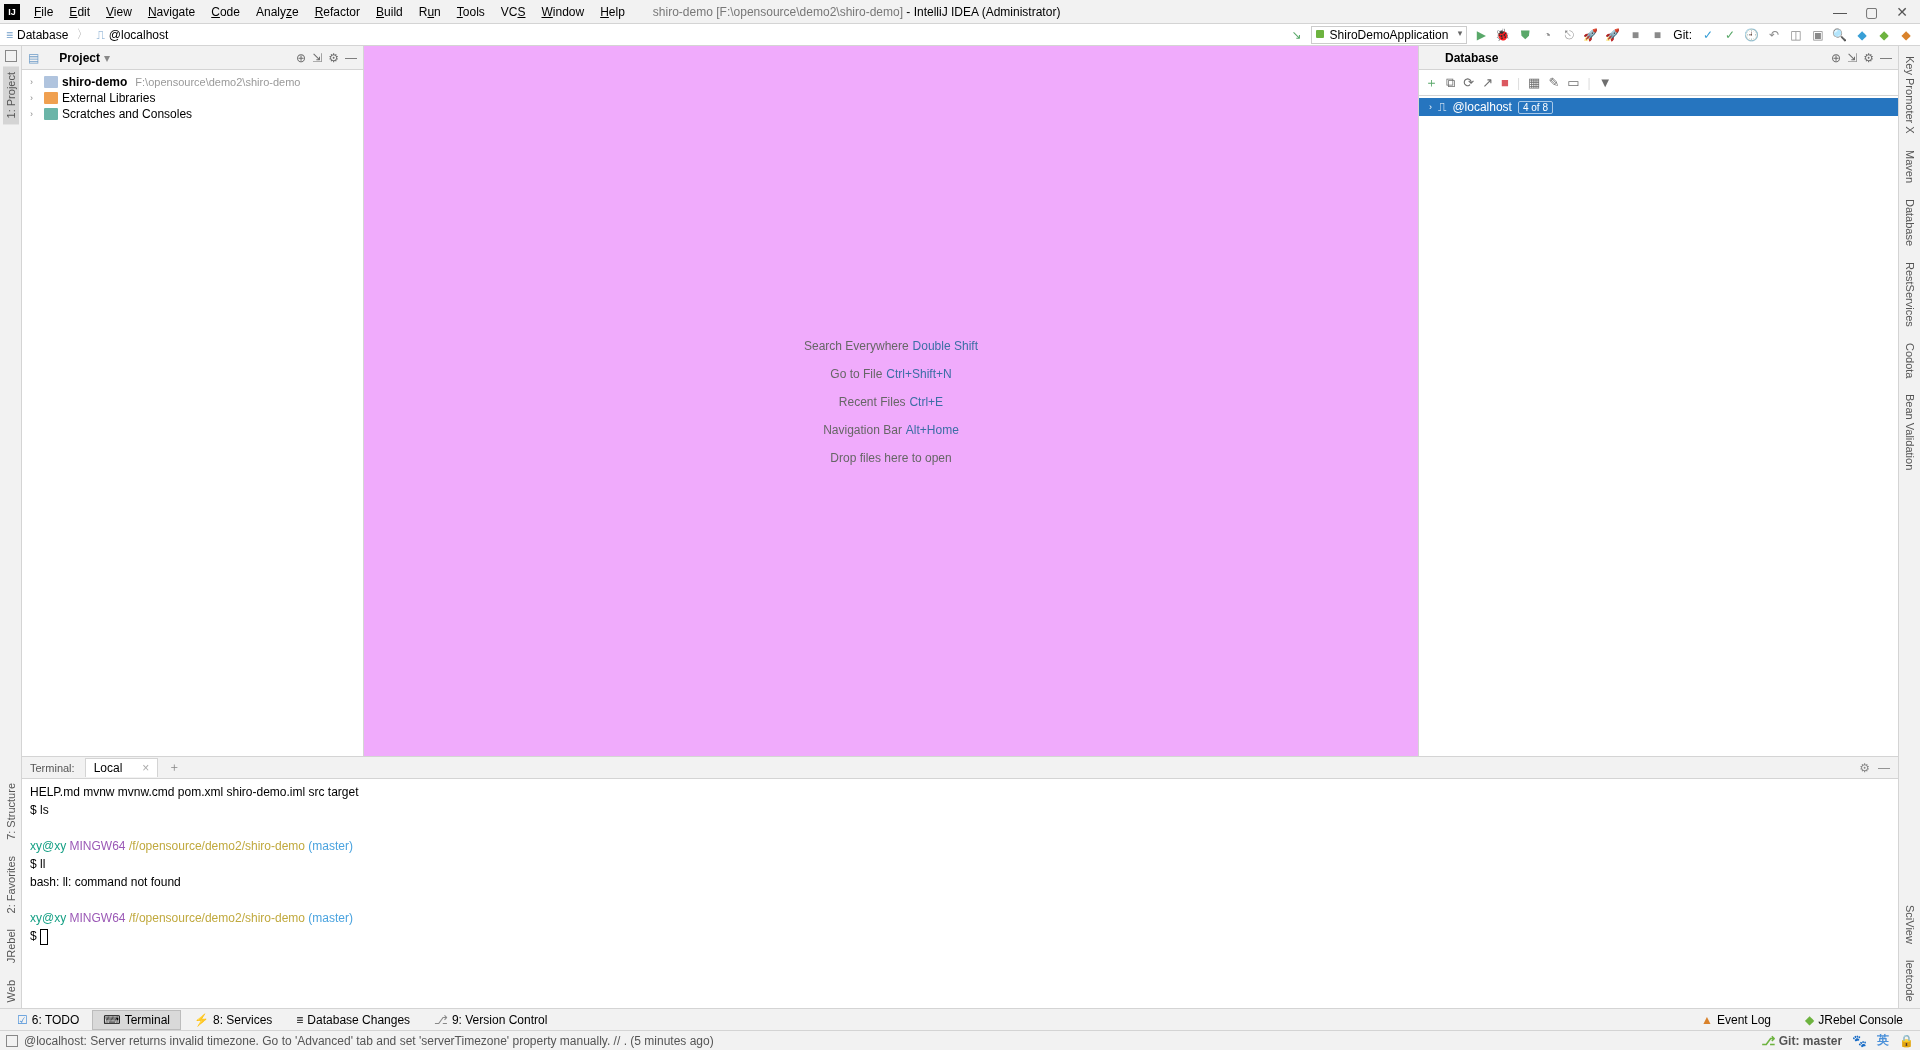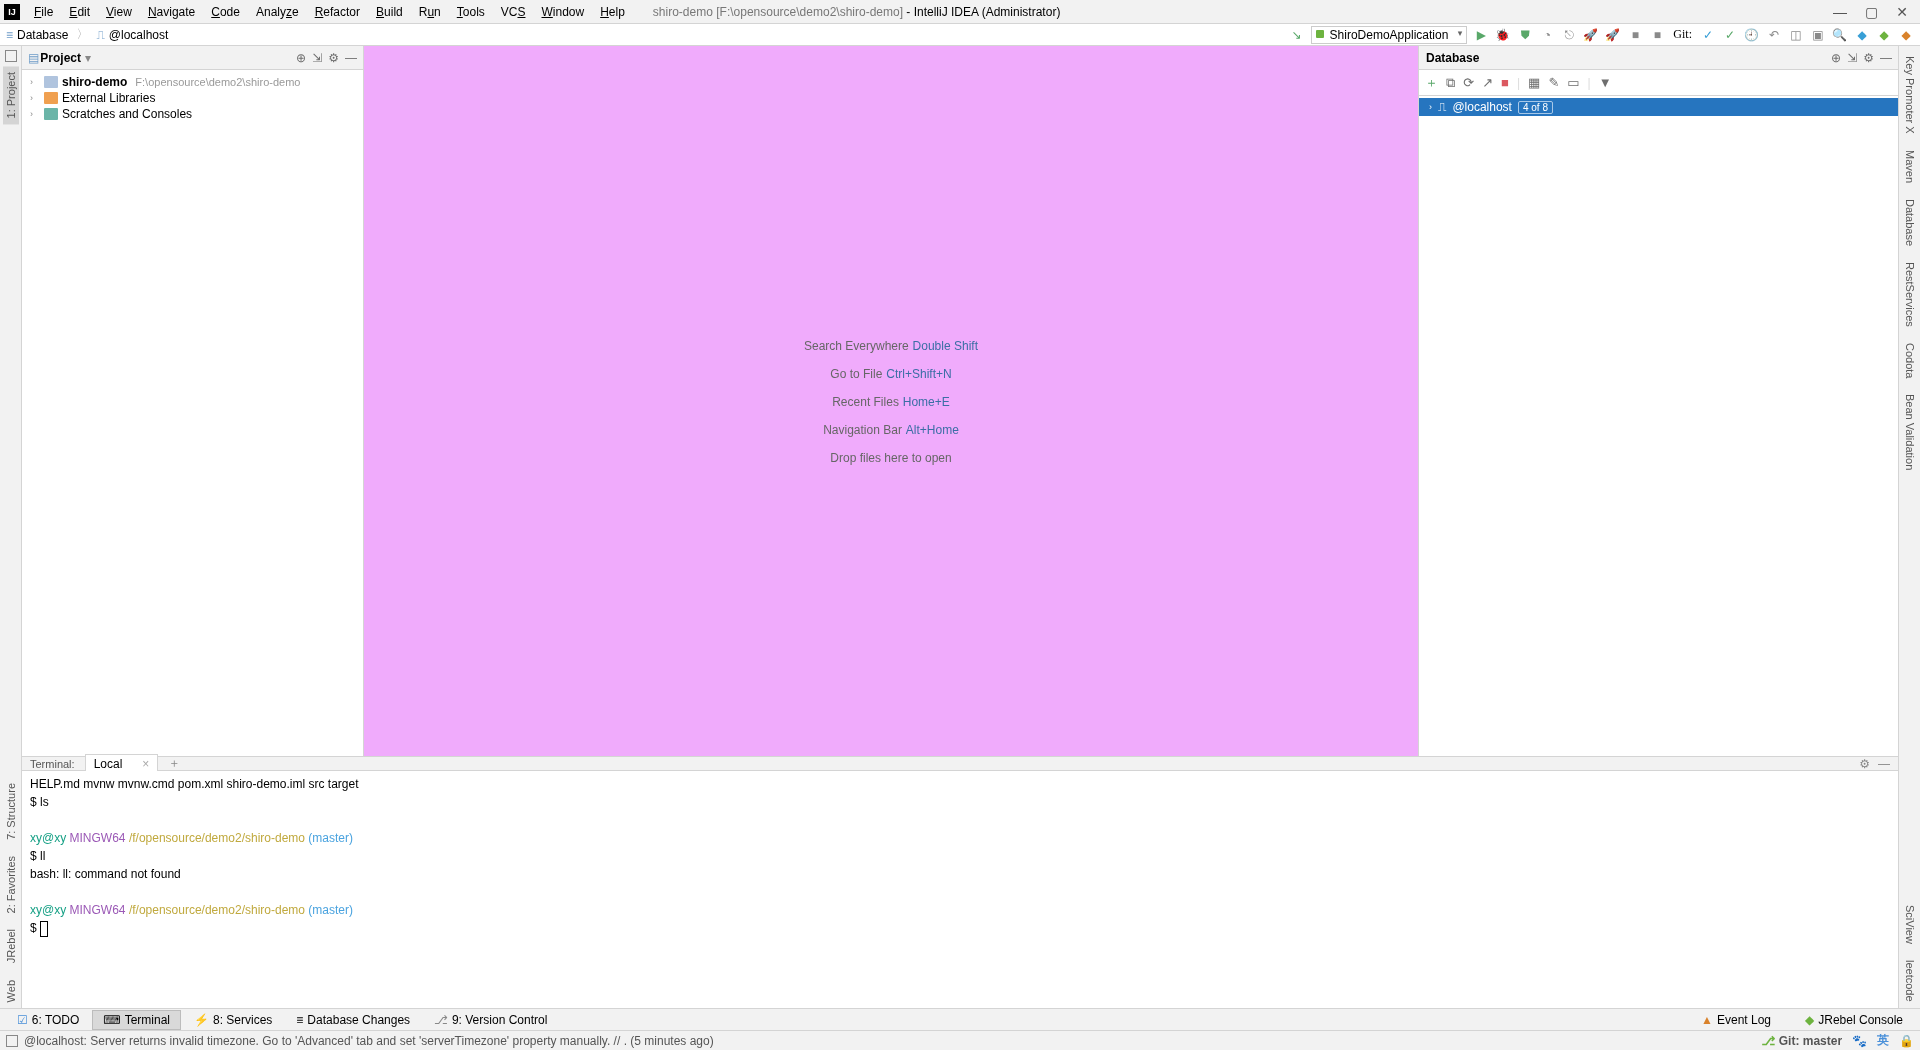--- a/index.html
+++ b/index.html
@@ -24,21 +24,21 @@
 .mainrow { flex:1; display:flex; min-height:0; }
 .gutter-left, .gutter-right { width:22px; background:#f2f2f2; border-right:1px solid #d4d4d4; display:flex; flex-direction:column; align-items:center; padding-top:4px; gap:4px; }
 .gutter-right { border-right:none; border-left:1px solid #d4d4d4; }
 .vtab { writing-mode:vertical-rl; transform:rotate(180deg); font-size:11px; padding:6px 2px; color:#555; cursor:default; }
 .vtab-r { writing-mode:vertical-rl; font-size:11px; padding:6px 2px; color:#555; cursor:default; }
 .vtab.sel { background:#d4d4d4; }
 .content { flex:1; display:flex; flex-direction:column; min-height:0; }
 .upper { flex:1; display:flex; min-height:0; }
 .project-panel { width:342px; background:#fff; border-right:1px solid #d4d4d4; display:flex; flex-direction:column; }
 .panel-header { height:24px; background:#f2f2f2; border-bottom:1px solid #d4d4d4; display:flex; align-items:center; padding:0 6px; }
-.panel-header .label { font-weight:bold; margin-left:1px; }
+.panel-header .label { font-weight:bold; margin-left:20px; }
 .panel-header .spacer { flex:1; }
 .panel-header .hicon { margin-left:6px; color:#6e6e6e; font-size:12px; }
 .tree { padding:4px 0; }
 .tree-row { display:flex; align-items:center; padding:1px 8px; gap:4px; }
 .tree-row .arrow { width:10px; color:#888; font-size:9px; }
 .tree-row .ficon { width:14px; height:12px; background:#b0c4de; border-radius:1px; }
 .tree-row .ficon.lib { background:#f0a050; }
 .tree-row .ficon.scratch { background:#6bb5a8; }
 .tree-row .name { font-size:12px; }
 .tree-row .name.bold { font-weight:bold; }
@@ -48,21 +48,21 @@
 .editor .line .kbd { color:#3b6ea5; }
 .db-panel { width:480px; background:#fff; border-left:1px solid #d4d4d4; display:flex; flex-direction:column; }
 .db-toolbar { height:26px; border-bottom:1px solid #d4d4d4; display:flex; align-items:center; padding:0 6px; gap:8px; }
 .db-toolbar .dicon { color:#6e6e6e; font-size:13px; }
 .db-toolbar .dicon.add { color:#59a869; } .db-toolbar .dicon.stop { color:#db5860; }
 .db-tree { padding-top:2px; }
 .db-row { background:#2675bf; color:#fff; display:flex; align-items:center; padding:2px 10px; gap:6px; }
 .db-row .arrow { font-size:9px; }
 .db-row .badge { border:1px solid #a7c8e8; padding:0 4px; font-size:10px; border-radius:2px; }
 .terminal-panel { height:252px; border-top:1px solid #d4d4d4; display:flex; flex-direction:column; }
-.term-tabs { height:14px; background:#f2f2f2; border-bottom:1px solid #d4d4d4; display:flex; align-items:center; padding:0 8px; gap:10px; }
+.term-tabs { height:22px; background:#f2f2f2; border-bottom:1px solid #d4d4d4; display:flex; align-items:center; padding:0 8px; gap:10px; }
 .term-tabs .tlabel { font-size:11px; color:#555; }
 .term-tabs .tab { padding:2px 8px; background:#fff; border:1px solid #d4d4d4; border-bottom:none; font-size:11px; display:flex; gap:20px; align-items:center; }
 .term-tabs .right { margin-left:auto; display:flex; gap:8px; color:#888; }
 .term-body { flex:1; background:#fff; padding:4px 8px; font-family:Consolas,monospace; font-size:14px; line-height:1.5; overflow:hidden; }
 .term-body .prompt-user { color:#16a085; }
 .term-body .prompt-host { color:#9b59b6; }
 .term-body .prompt-path { color:#c0a93e; }
 .term-body .prompt-branch { color:#4aa3df; }
 .cursor { display:inline-block; width:8px; height:16px; border:1px solid #000; vertical-align:middle; }
 .bottom-tabs { height:22px; background:#f2f2f2; border-top:1px solid #d4d4d4; display:flex; align-items:center; padding:0 6px; gap:2px; }
@@ -114,21 +114,21 @@
     <div class="runcfg"><span>ShiroDemoApplication</span></div>
     <span class="ticon green">▶</span>
     <span class="ticon green">🐞</span>
     <span class="ticon green">⛊</span>
     <span class="ticon gray">◔</span>
     <span class="ticon gray">⎋</span>
     <span class="ticon green">🚀</span>
     <span class="ticon green">🚀</span>
     <span class="ticon gray">■</span>
     <span class="ticon gray">■</span>
-    <span style="margin:16px 2px;font-family:Liberation Serif, serif;">Git:</span>
+    <span style="margin:16px 2px;">Git:</span>
     <span class="ticon blue">✓</span>
     <span class="ticon green">✓</span>
     <span class="ticon gray">🕘</span>
     <span class="ticon gray">↶</span>
     <span class="ticon gray">◫</span>
     <span class="ticon gray">▣</span>
     <span class="ticon gray">🔍</span>
     <span class="ticon blue">◆</span>
     <span class="ticon" style="color:#6db33f;">◆</span>
     <span class="ticon orange">◆</span>
@@ -176,21 +176,21 @@
             <span class="arrow">›</span>
             <span class="ficon scratch"></span>
             <span class="name">Scratches and Consoles</span>
           </div>
         </div>
       </div>
 
       <div class="editor">
         <div class="line"><span>Search Everywhere</span> <span class="kbd">Double Shift</span></div>
         <div class="line"><span>Go to File</span> <span class="kbd">Ctrl+Shift+N</span></div>
-        <div class="line"><span>Recent Files</span> <span class="kbd">Home+E</span></div>
+        <div class="line"><span>Recent Files</span> <span class="kbd">Ctrl+E</span></div>
         <div class="line"><span>Navigation Bar</span> <span class="kbd">Alt+Home</span></div>
         <div class="line"><span>Drop files here to open</span></div>
       </div>
 
       <div class="db-panel">
         <div class="panel-header">
           <span class="label">Database</span>
           <span class="spacer"></span>
           <span class="hicon">⊕</span>
           <span class="hicon">⇲</span>

